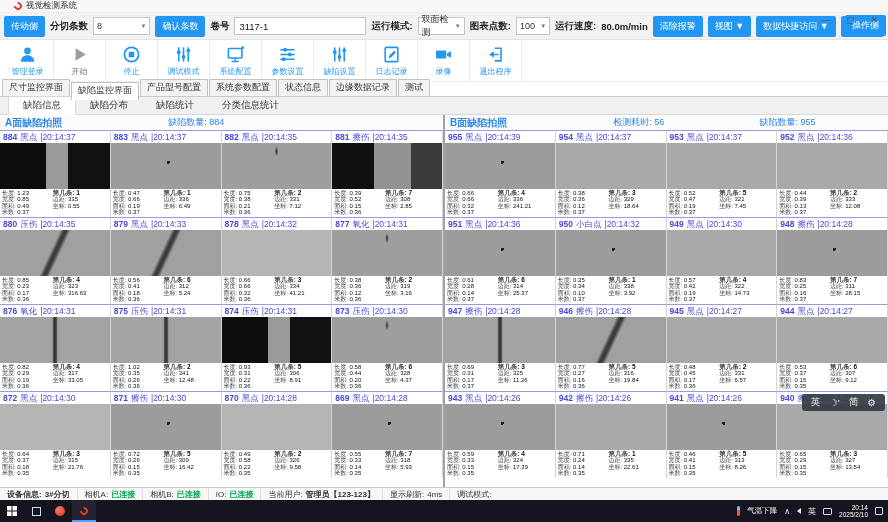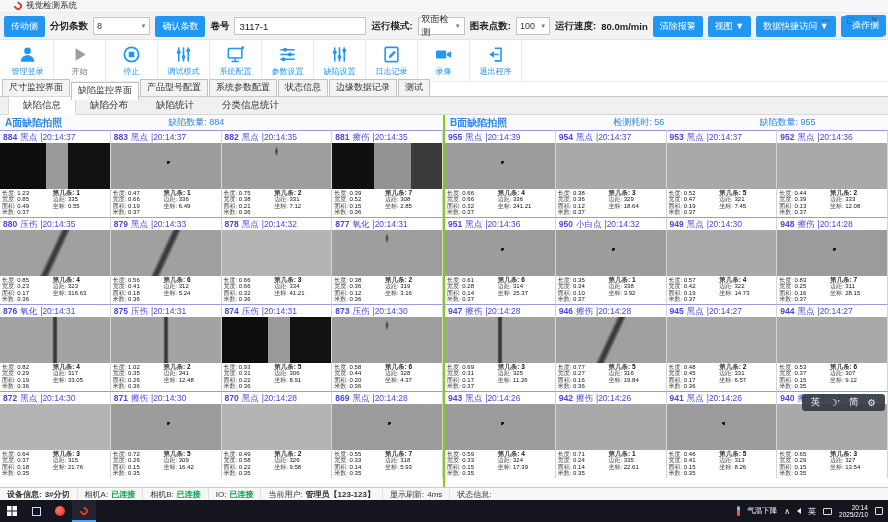--- a/index.html
+++ b/index.html
@@ -30,21 +30,21 @@
   
   .maintabs{height:15px;background:#fff;border-bottom:1px solid #c9c9c9;padding-left:2px;display:flex;align-items:flex-end}
   .maintabs .tab{font-size:9px;padding:1px 6px 2px;border:1px solid #c2c2c2;border-bottom:none;background:#f3f3f3;margin-right:1px;color:#333;cursor:pointer}
   .maintabs .tab.active{background:#fff;position:relative;top:4px;padding-bottom:3px}
   .subtabs{height:18px;background:#f0f0f0;border-bottom:1px solid #d8d8d8;padding:2px 0 0 8px;display:flex;align-items:flex-end}
   .subtabs .tab{font-size:9.5px;padding:2px 14px;color:#333;cursor:pointer}
   .subtabs .tab.active{background:#fff;border:1px solid #d8d8d8;border-bottom:1px solid #fff;margin-bottom:-1px}
   
   .panels{display:flex;height:372px;background:#fff}
   .panel{flex:1;display:flex;flex-direction:column;min-width:0}
-  .panel+.panel{border-left:2px solid #84cc16}
+  .panel+.panel{border-left:2px solid #a3a3a3}
   .panel-head{height:15px;display:flex;align-items:center;background:#fbfbfb;font-size:9px;color:#2e86e8}
   .ph-title{flex:0 0 38%;font-weight:700;font-size:10px;padding-left:5px}
   .ph-time{flex:0 0 33%}
   .ph-count{flex:1}
   .grid{display:grid;grid-template-columns:repeat(4,1fr);grid-auto-rows:87px;flex:0 0 348px}
   .cell{border-right:1px solid #d5d5d5;border-top:1px solid #9a9ae0;display:flex;flex-direction:column;background:#fff;overflow:hidden}
   .chead{height:12px;font-size:8.5px;color:#4949d8;display:flex;gap:3px;padding:1px 3px 0;white-space:nowrap}
   .cid{font-weight:700}
   .cimg{height:46px;width:100%}
   .v-stripe{background:linear-gradient(90deg,#0d0d0d 0 42%,#9a9a9a 42% 62%,#111 62%)}
@@ -972,21 +972,21 @@
     </span>
   <span class="seg">
       <span>当前用户:</span>
       <span class="b">管理员【123-123】</span>
     </span>
   <span class="seg">
       <span>显示刷新:</span>
       <span>4ms</span>
     </span>
   <span class="seg" style="border-right:none">
-      <span>状态信息:</span>
+      <span>调试模式:</span>
     </span>
 </div>
 
 <div class="taskbar">
   <span class="tbi start">
     <svg viewBox="0 0 10 10">
         <rect x="0" y="0" width="4.5" height="4.5"></rect>
         <rect x="5.5" y="0" width="4.5" height="4.5"></rect>
         <rect x="0" y="5.5" width="4.5" height="4.5"></rect>
         <rect x="5.5" y="5.5" width="4.5" height="4.5"></rect>

